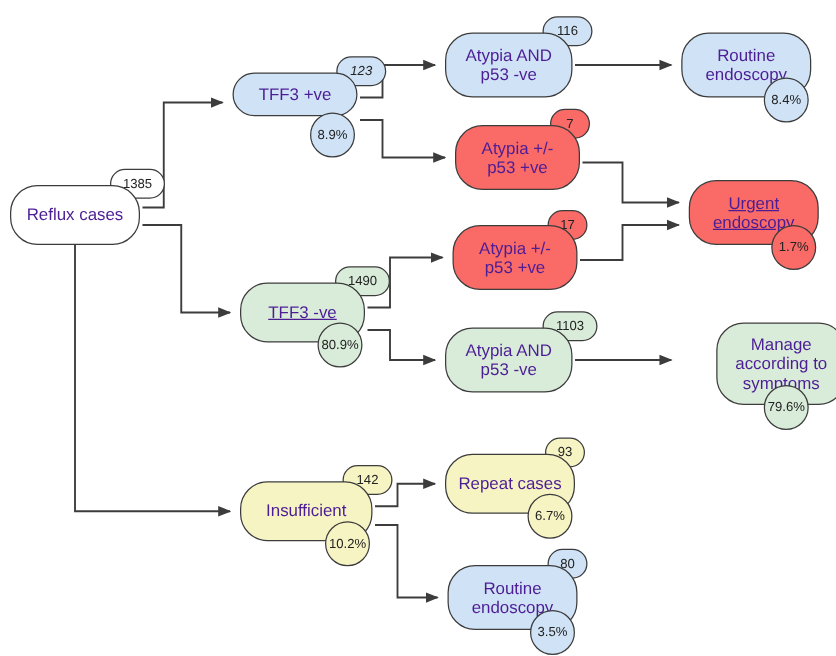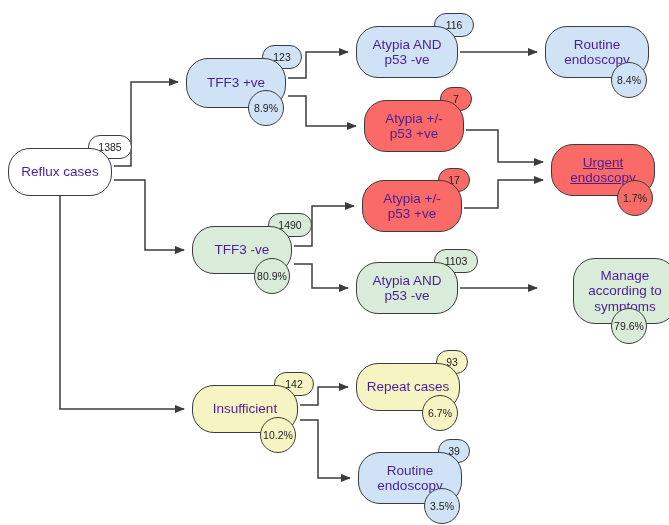--- a/index.html
+++ b/index.html
@@ -76,45 +76,45 @@
         <path d="M 294,246 L 312,246 L 312,206 L 354,206" fill="none" stroke="#3c3c3c" stroke-width="1.5" marker-end="url(#arrow)"></path>
         <path d="M 294,264 L 312,264 L 312,288 L 348,288" fill="none" stroke="#3c3c3c" stroke-width="1.5" marker-end="url(#arrow)"></path>
         <path d="M 460,288 L 537,288" fill="none" stroke="#3c3c3c" stroke-width="1.5" marker-end="url(#arrow)"></path>
         <path d="M 300,405 L 318,405 L 318,387 L 348,387" fill="none" stroke="#3c3c3c" stroke-width="1.5" marker-end="url(#arrow)"></path>
         <path d="M 300,420 L 318,420 L 318,478 L 350,478" fill="none" stroke="#3c3c3c" stroke-width="1.5" marker-end="url(#arrow)"></path>
       </g>
   </svg>
   <div id="node-layer">
       <div class="badge count white" style="left: 88px; top: 135px; width: 44px;">1385</div>
       <div class="node white" style="left: 8px; top: 148px; width: 104px; height: 48px;">Reflux cases</div>
-      <div class="badge count blue" style="left: 262px; top: 45px; width: 40px;">123</div>
-      <div class="node blue" style="left: 186px; top: 58px; width: 100px; height: 50px;">TFF3 +ve</div>
+      <div class="badge count blue" style="left: 269px; top: 45px; width: 40px; font-style: italic;">123</div>
+      <div class="node blue" style="left: 186px; top: 58px; width: 100px; height: 35px;">TFF3 +ve</div>
       <div class="badge pct blue" style="left: 248px; top: 90px; width: 36px; height: 36px;">8.9%</div>
       <div class="badge count green" style="left: 268px; top: 213px; width: 44px;">1490</div>
-      <div class="node green" style="left: 192px; top: 226px; width: 100px; height: 48px;">TFF3 -ve</div>
+      <div class="node green" style="left: 192px; top: 226px; width: 100px; height: 48px; text-decoration: underline;">TFF3 -ve</div>
       <div class="badge pct green" style="left: 254px; top: 258px; width: 36px; height: 36px;">80.9%</div>
       <div class="badge count yellow" style="left: 274px; top: 372px; width: 40px;">142</div>
       <div class="node yellow" style="left: 192px; top: 385px; width: 106px; height: 48px;">Insufficient</div>
       <div class="badge pct yellow" style="left: 260px; top: 417px; width: 36px; height: 36px;">10.2%</div>
       <div class="badge count blue" style="left: 434px; top: 13px; width: 40px;">116</div>
       <div class="node blue" style="left: 356px; top: 26px; width: 102px; height: 52px;">Atypia AND
 p53 -ve</div>
       <div class="badge count red" style="left: 440px; top: 87px; width: 32px;">7</div>
       <div class="node red" style="left: 364px; top: 100px; width: 100px; height: 52px;">Atypia +/-
 p53 +ve</div>
       <div class="badge count red" style="left: 438px; top: 168px; width: 32px;">17</div>
       <div class="node red" style="left: 362px; top: 180px; width: 100px; height: 52px;">Atypia +/-
 p53 +ve</div>
       <div class="badge count green" style="left: 434px; top: 249px; width: 44px;">1103</div>
       <div class="node green" style="left: 356px; top: 262px; width: 102px; height: 52px;">Atypia AND
 p53 -ve</div>
       <div class="badge count yellow" style="left: 436px; top: 350px; width: 32px;">93</div>
       <div class="node yellow" style="left: 356px; top: 363px; width: 104px; height: 48px;">Repeat cases</div>
       <div class="badge pct yellow" style="left: 422px; top: 395px; width: 36px; height: 36px;">6.7%</div>
-      <div class="badge count blue" style="left: 438px; top: 439px; width: 32px;">39</div>
+      <div class="badge count blue" style="left: 438px; top: 439px; width: 32px;">80</div>
       <div class="node blue" style="left: 358px; top: 452px; width: 104px; height: 52px;">Routine
 endoscopy</div>
       <div class="badge pct blue" style="left: 424px; top: 488px; width: 36px; height: 36px;">3.5%</div>
       <div class="node blue" style="left: 545px; top: 26px; width: 104px; height: 52px;">Routine
 endoscopy</div>
       <div class="badge pct blue" style="left: 611px; top: 62px; width: 36px; height: 36px;">8.4%</div>
       <div class="node red" style="left: 551px; top: 144px; width: 104px; height: 52px; text-decoration: underline;">Urgent
 endoscopy</div>
       <div class="badge pct red" style="left: 617px; top: 180px; width: 36px; height: 36px;">1.7%</div>
       <div class="node green" style="left: 545px; top: 258px; width: 104px; height: 66px; margin-left: 28px;">Manage

